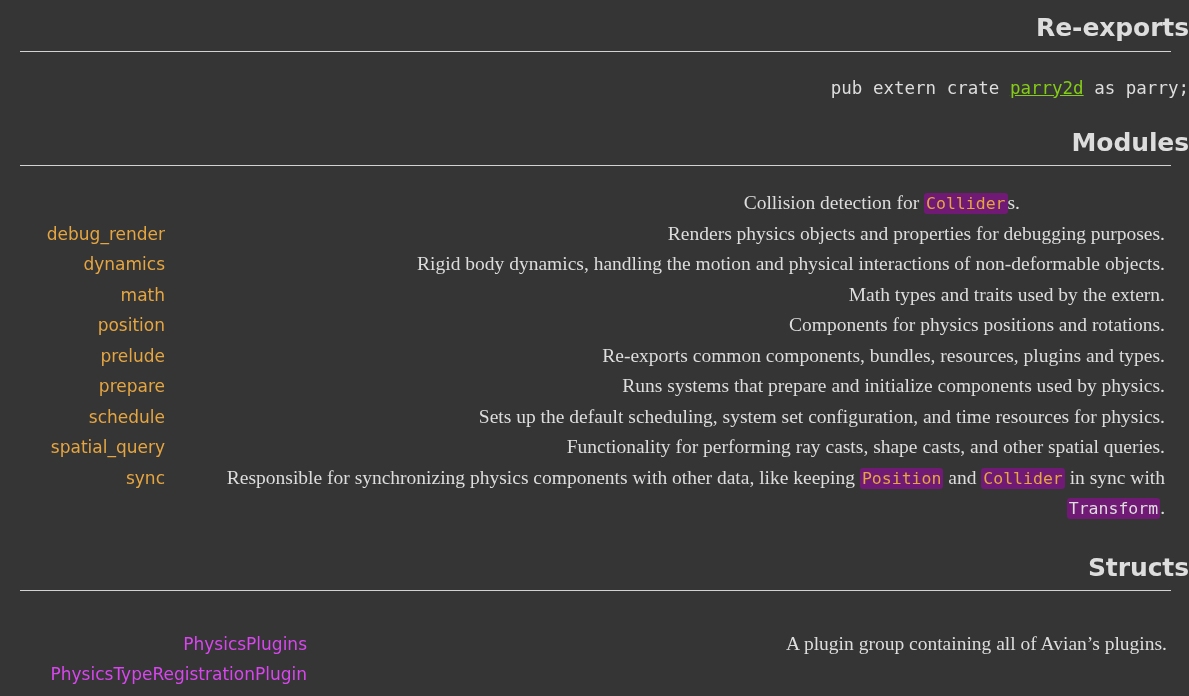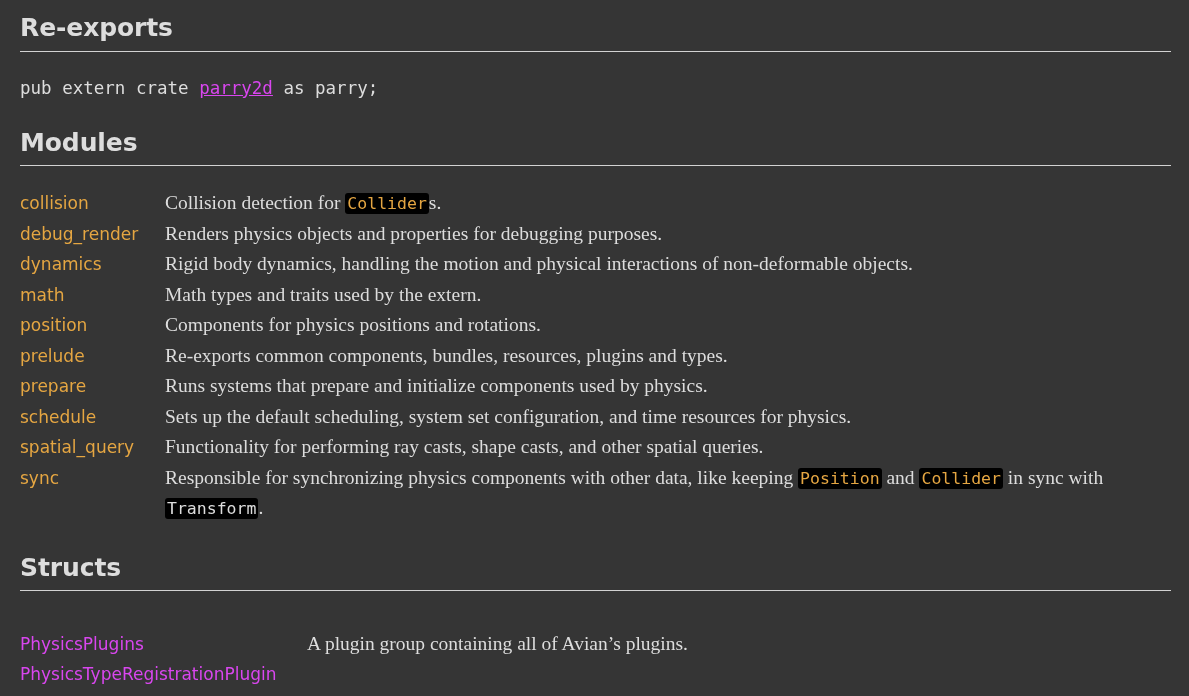--- a/index.html
+++ b/index.html
@@ -16,20 +16,21 @@
     color: #ddd;
     -webkit-font-smoothing: antialiased;
   }
 
   .page {
     position: relative;
     width: 1189px;
     height: 696px;
     padding: 0;
     box-sizing: border-box;
+    text-align: right;
   }
 
   
   .section-heading {
     font-family: "DejaVu Sans", "Liberation Sans", sans-serif;
     font-weight: bold;
     font-size: 25px;
     line-height: 1.1;
     color: #ddd;
     margin: 0;
@@ -46,21 +47,21 @@
 
   
   .reexport-line {
     font-family: "DejaVu Sans Mono", "Liberation Mono", monospace;
     font-size: 17.5px;
     line-height: 1.2;
     color: #dddddd;
     padding: 0 0 0 20px;
     white-space: pre;
   }
-  .tok-crate { color: #d946ef; }
+  .tok-crate { color: #84cc16; }
 
   
   .item-table {
     display: block;
     padding: 0 0 0 20px;
   }
   .item-row {
     display: flex;
     align-items: baseline;
     line-height: 29.5px;
@@ -86,21 +87,21 @@
   .modules .item-desc { max-width: 1000px; }
 
   
   .structs .item-name { width: 287px; color: #d946ef; }
   .structs .item-desc { max-width: 860px; margin-top: 15px; }
 
   
   code, .code {
     font-family: "DejaVu Sans Mono", "Liberation Mono", monospace;
     font-size: 16.5px;
-    background: #000000;
+    background: #701a75;
     border-radius: 3px;
     padding: 1px 2px;
     color: #dddddd;
   }
   code.link, .code.link {
     color: #e5a642;
     text-decoration: none;
   }
 
   .block-gap-1 { height: 26px; }
@@ -126,21 +127,20 @@
 
   <div class="block-gap-2"></div>
 
   <h2 class="section-heading">Modules</h2>
   <hr class="section-rule">
 
   <div class="block-gap-3"></div>
 
   <div class="item-table modules" id="modules-table">
       <div class="item-row">
-        <a href="#" class="item-name">collision</a>
         <div class="item-desc">Collision detection for <a href="#" class="code link">Collider</a>s.</div>
       </div>
       <div class="item-row">
         <a href="#" class="item-name">debug_render</a>
         <div class="item-desc">Renders physics objects and properties for debugging purposes.</div>
       </div>
       <div class="item-row">
         <a href="#" class="item-name">dynamics</a>
         <div class="item-desc">Rigid body dynamics, handling the motion and physical interactions of non-deformable objects.</div>
       </div>

